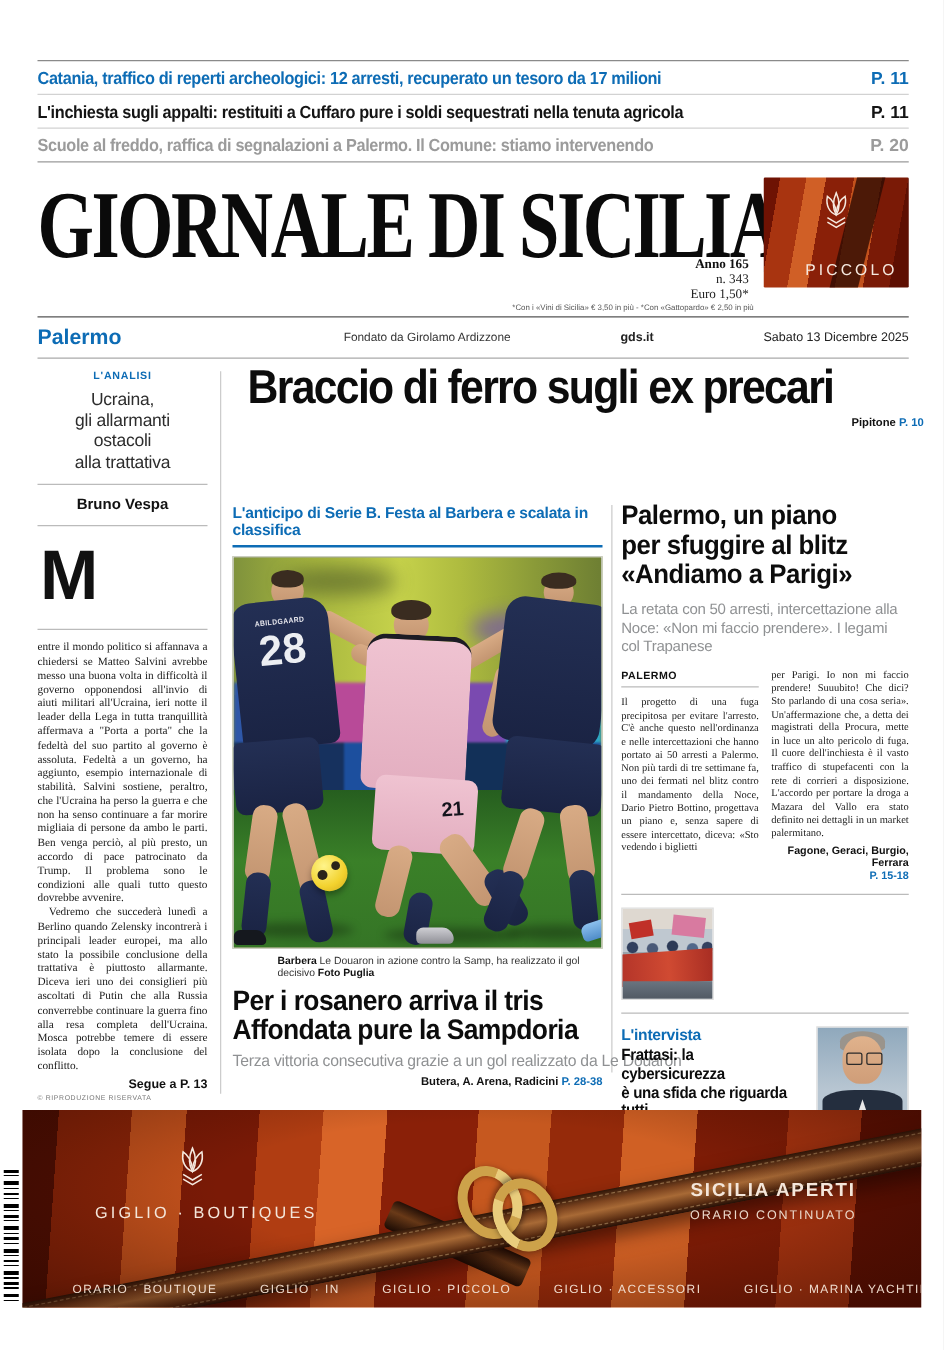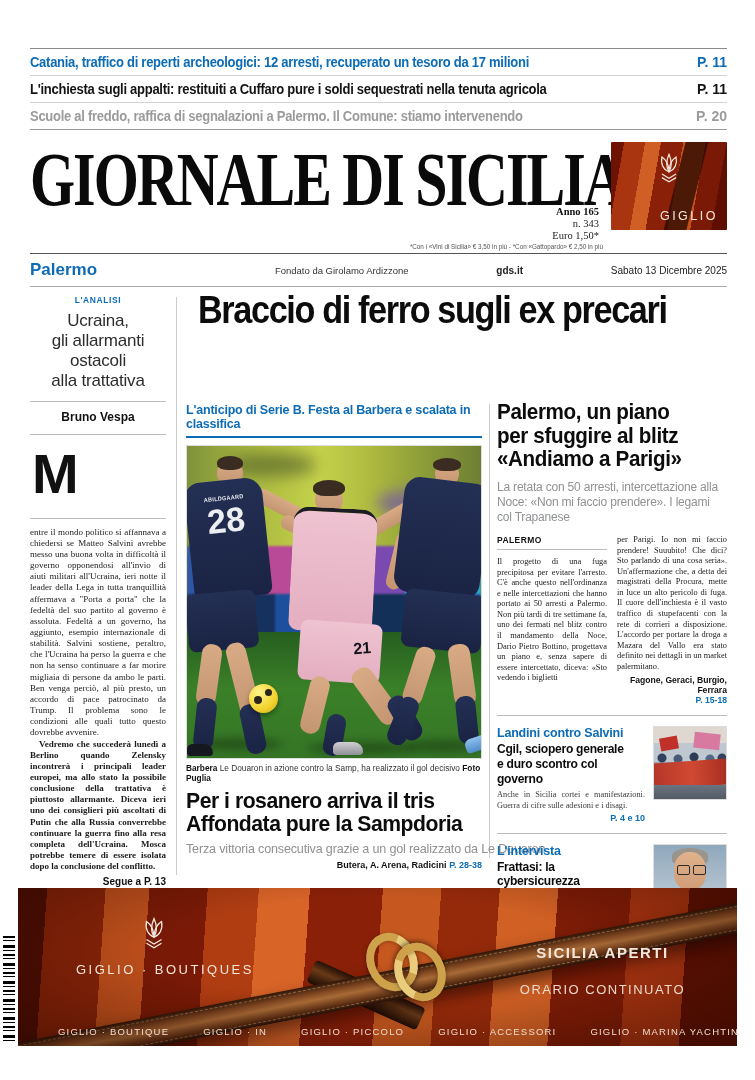--- a/index.html
+++ b/index.html
@@ -27,43 +27,43 @@
   
   .dateline{position:absolute;left:30px;top:253px;width:697px;height:32px;border-top:1.5px solid #555;border-bottom:1px solid #aaa;
             display:flex;align-items:center;justify-content:space-between;}
   .edition{color:#0d6cb5;font-weight:bold;font-size:17px;}
   .founded{font-size:9.5px;color:#333;margin-left:90px;}
   .site{font-size:10px;color:#222;font-weight:600;}
   .ddate{font-size:10px;color:#222;}
   
   .analysis{position:absolute;left:30px;top:295px;width:136px;}
   .an-kicker{color:#0d6cb5;font-weight:bold;font-size:8.5px;letter-spacing:.6px;text-align:center;margin-bottom:6px;}
-  .an-title{font-size:17px;color:#2d2d2d;text-align:center;line-height:1.18;white-space:pre-line;letter-spacing:-0.2px;}
+  .an-title{font-size:14px;color:#2d2d2d;text-align:center;line-height:1.18;white-space:pre-line;letter-spacing:-0.2px;}
   .an-rule{height:1px;background:#bbb;margin:10px 0 8px 0;}
   .an-author{font-weight:bold;font-size:12px;text-align:center;}
   .an-drop{font-weight:900;font-size:56px;line-height:.9;padding:6px 0 8px 2px;}
   .an-body{font-family:"Liberation Serif",serif;font-size:9px;line-height:1.24;text-align:justify;color:#1a1a1a;}
-  .an-body p{margin:0;} .an-body p+p{text-indent:9px;font-weight:bold;}
+  .an-body p{margin:0;} .an-body p+p{text-indent:9px;}
   .an-segue{font-weight:bold;font-size:10px;text-align:right;margin-top:4px;}
   .an-copy{font-size:5.5px;color:#777;letter-spacing:.5px;margin-top:3px;}
   .vdiv1{position:absolute;left:176px;top:297px;width:1px;height:578px;background:#ccc;}
   .vdiv2{position:absolute;left:489px;top:404px;width:1px;height:454px;background:#ccc;}
   
   .lead{position:absolute;left:198px;top:291px;width:541px;}
   .lead-head{font-weight:900;font-size:38px;letter-spacing:-1.5px;white-space:nowrap;color:#0c0c0c;
              transform:scaleX(.9);transform-origin:left top;line-height:1.05;}
   .lead-stand{margin-top:12px;font-size:14.5px;line-height:1.25;color:#8f9193;letter-spacing:-0.1px;}
   .lead-stand .k{color:#0d6cb5;font-weight:bold;}
   .lead-by{font-size:9px;text-align:right;margin-top:2px;}
   .lead-by .n{font-weight:bold;color:#111;} .lead-by .p{color:#0d6cb5;font-weight:bold;}
   
   .midcol{position:absolute;left:186px;top:403px;width:296px;}
   .sp-kicker{color:#0d6cb5;font-weight:bold;font-size:12.5px;letter-spacing:-0.2px;padding-bottom:5px;border-bottom:2px solid #0d6cb5;}
   .photo{position:relative;width:294px;height:312px;margin-top:7px;border:1px solid #ddd;overflow:hidden;background:#6e7f33;}
-  .caption{font-size:8.3px;color:#333;margin-top:4px;}
+  .caption{font-size:8.3px;color:#333;margin-top:4px;margin-left:36px;}
   .caption b{font-weight:bold;color:#111;}
   .sp-head{margin-top:6px;font-weight:900;font-size:22.5px;line-height:1.04;letter-spacing:-0.5px;white-space:pre-line;
            transform:scaleX(.94);transform-origin:left top;color:#0c0c0c;}
   .sp-stand{margin-top:5px;font-size:13px;color:#8f9193;letter-spacing:-0.2px;white-space:nowrap;transform:scaleX(.97);transform-origin:left top;}
   .sp-by{font-size:9px;text-align:right;margin-top:4px;}
   .sp-by .n{font-weight:bold;} .sp-by .p{color:#0d6cb5;font-weight:bold;}
   
   .ph-stands{position:absolute;left:0;top:0;width:100%;height:110px;
      background:linear-gradient(90deg,#7f923c,#a9b83f 22%,#c6d24b 45%,#aebb3f 62%,#8a9a38 82%,#6e7f33);}
   .ph-blob1{position:absolute;left:190px;top:44px;width:70px;height:26px;background:#7a5f9e;border-radius:50%;filter:blur(7px);opacity:.8;}
@@ -142,21 +142,21 @@
   .ad .belt2{position:absolute;left:40%;top:60%;width:120px;height:24px;transform:rotate(24deg);border-radius:4px;
       background:linear-gradient(180deg,#241007,#6a3a18 40%,#1e0d05);}
   .ad .g1,.ad .g2{position:absolute;width:34px;height:44px;border:8px solid #cda24a;border-radius:50%;
       box-shadow:inset 0 0 4px rgba(60,30,0,.6),0 2px 5px rgba(0,0,0,.5);}
   .ad .g1{left:48.5%;top:28%;transform:rotate(-24deg);border-right-color:#e9cd7d;}
   .ad .g2{left:52.5%;top:34%;transform:rotate(156deg);border-right-color:#e9cd7d;}
   .ad .brand{position:absolute;left:58px;top:74px;font-size:13px;letter-spacing:2.5px;font-weight:400;}
   .ad .lily{position:absolute;left:118px;top:26px;}
   .ad .promo{position:absolute;right:52px;top:56px;text-align:center;}
   .ad .promo1{font-size:15px;font-weight:bold;letter-spacing:1.5px;}
-  .ad .promo2{font-size:13px;letter-spacing:1.5px;margin-top:21px;color:#ecd9cb;}
+  .ad .promo2{font-size:10px;letter-spacing:1.5px;margin-top:6px;color:#ecd9cb;}
   .ad .stores{position:absolute;left:0;bottom:9px;width:100%;display:flex;align-items:center;padding:0 40px;box-sizing:border-box;gap:34px;}
   .ad .store{font-size:9.5px;letter-spacing:1.2px;white-space:nowrap;color:#f0ddcf;}
   
   .barcode{position:absolute;left:3px;top:936px;width:12px;height:106px;background:
      repeating-linear-gradient(180deg,#000 0 2px,#fff 2px 4px,#000 4px 5px,#fff 5px 9px,#000 9px 12px,#fff 12px 14px,#000 14px 15px,#fff 15px 18px);}
 </style>
 </head>
 <body>
 
 <div class="page">
@@ -186,21 +186,21 @@
     <div class="pricenote">*Con i «Vini di Sicilia» € 3,50 in più - *Con «Gattopardo» € 2,50 in più</div>
     <div class="giglio-box">
       <div class="band"></div>
       <svg width="34" height="34" viewBox="0 0 48 48" fill="none" stroke="#f5e9df" stroke-width="1.7">
         <path d="M24 6 C20 15 20 24 24 31 C28 24 28 15 24 6 Z"></path>
         <path d="M24 31 C16 28 12 20 14 10 C20 14 23 20 24 28"></path>
         <path d="M24 31 C32 28 36 20 34 10 C28 14 25 20 24 28"></path>
         <path d="M14 34 L24 40 L34 34"></path>
         <path d="M14 39 L24 45 L34 39"></path>
       </svg>
-      <div class="glabel">GIGLIO</div>
+      <div class="glabel">PICCOLO</div>
     </div>
   </div>
 
   <div class="dateline">
     <span class="edition">Palermo</span>
     <span class="founded">Fondato da Girolamo Ardizzone</span>
     <span class="site">gds.it</span>
     <span class="ddate">Sabato 13 Dicembre 2025</span>
   </div>
 
@@ -221,20 +221,24 @@
     </div>
     <div class="an-segue">Segue a P. 13</div>
     <div class="an-copy">© RIPRODUZIONE RISERVATA</div>
   </div>
 
   <div class="vdiv1"></div>
   <div class="vdiv2"></div>
 
   <div class="lead">
     <div class="lead-head">Braccio di ferro sugli ex precari</div>
+    <div class="lead-by">
+      <span class="n">Pipitone</span>
+      <span class="p">P. 10</span>
+    </div>
   </div>
 
   <div class="midcol">
     <div class="sp-kicker">L'anticipo di Serie B. Festa al Barbera e scalata in classifica</div>
 
     <div class="photo">
       <div class="ph-stands"></div>
       <div class="ph-blob1"></div>
       <div class="ph-blob2"></div>
       <div class="ph-board"></div>
@@ -318,27 +322,20 @@
       <div class="bl-col">
         <div class="bl-body">per Parigi. Io non mi faccio prendere! Suuubito! Che dici? Sto parlando di una cosa seria». Un'affermazione che, a detta dei magistrati della Procura, mette in luce un alto pericolo di fuga. Il cuore dell'inchiesta è il vasto traffico di stupefacenti con la rete di corrieri a disposizione. L'accordo per portare la droga a Mazara del Vallo era stato definito nei dettagli in un market palermitano.</div>
         <div class="bl-by">Fagone, Geraci, Burgio, Ferrara</div>
         <div class="bl-pg">P. 15-18</div>
       </div>
     </div>
 
     <div class="sec-rule"></div>
 
     <div class="brief">
-      <div class="brief-txt">
-        <div class="b-kicker">Landini contro Salvini</div>
-        <div class="b-head">Cgil, sciopero generale
-e duro scontro col governo</div>
-        <div class="b-stand">Anche in Sicilia cortei e manifestazioni. Guerra di cifre sulle adesioni e i disagi.</div>
-        <div class="b-pg">P. 4 e 10</div>
-      </div>
       <div class="brief-photo cgil-ph">
         <div class="flag"></div>
         <div class="banner2"></div>
         <div class="crowd"></div>
         <div class="banner"></div>
         <div class="base"></div>
       </div>
     </div>
 
     <div class="sec-rule"></div>
@@ -377,21 +374,21 @@
       <path d="M24 31 C32 28 36 20 34 10 C28 14 25 20 24 28"></path>
       <path d="M14 34 L24 40 L34 34"></path>
       <path d="M14 39 L24 45 L34 39"></path>
     </svg>
     <div class="brand">GIGLIO · BOUTIQUES</div>
     <div class="promo">
       <div class="promo1">SICILIA APERTI</div>
       <div class="promo2">ORARIO CONTINUATO</div>
     </div>
     <div class="stores">
-      <span class="store">GIGLIO · BOUTIQUE</span>
+      <span class="store">ORARIO · BOUTIQUE</span>
       <span class="store">GIGLIO · IN</span>
       <span class="store">GIGLIO · PICCOLO</span>
       <span class="store">GIGLIO · ACCESSORI</span>
       <span class="store">GIGLIO · MARINA YACHTING</span>
 
     </div>
   </div>
 
   <div class="barcode"></div>
 </div>

